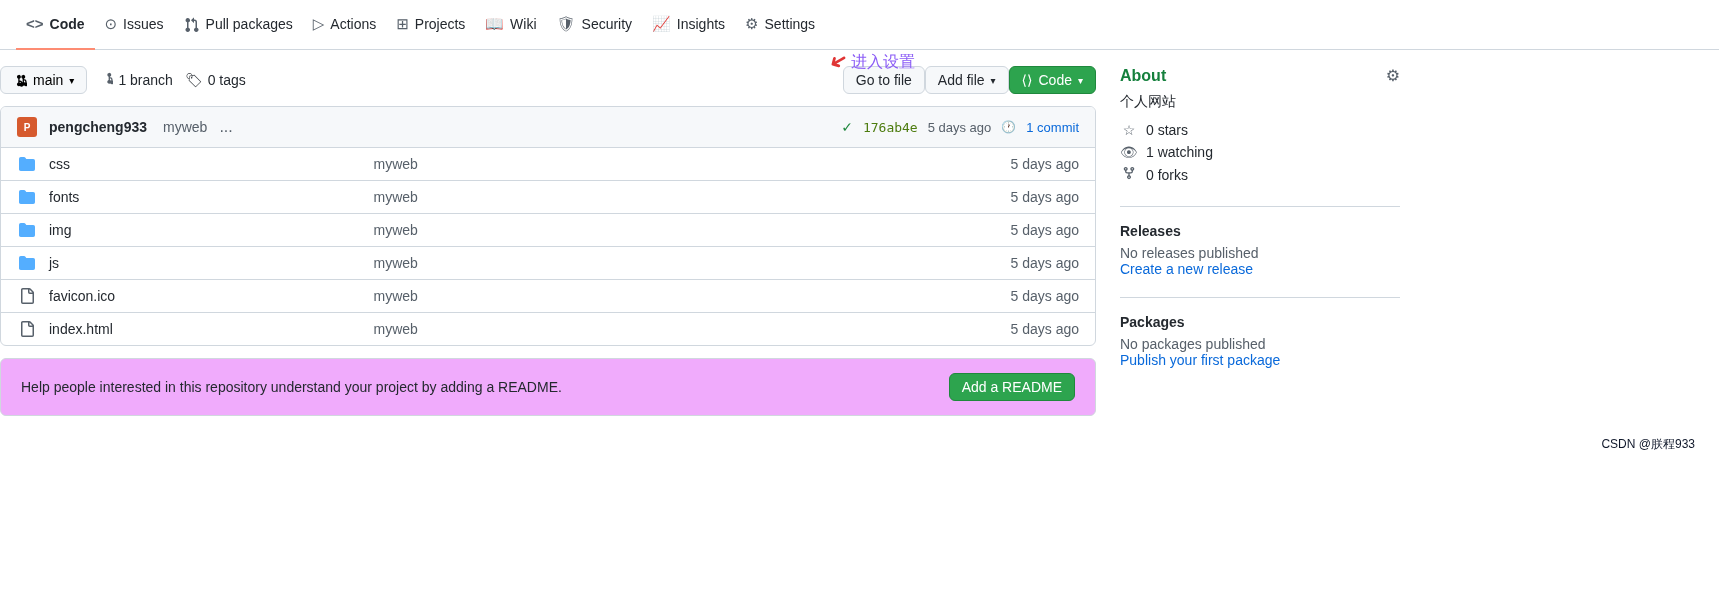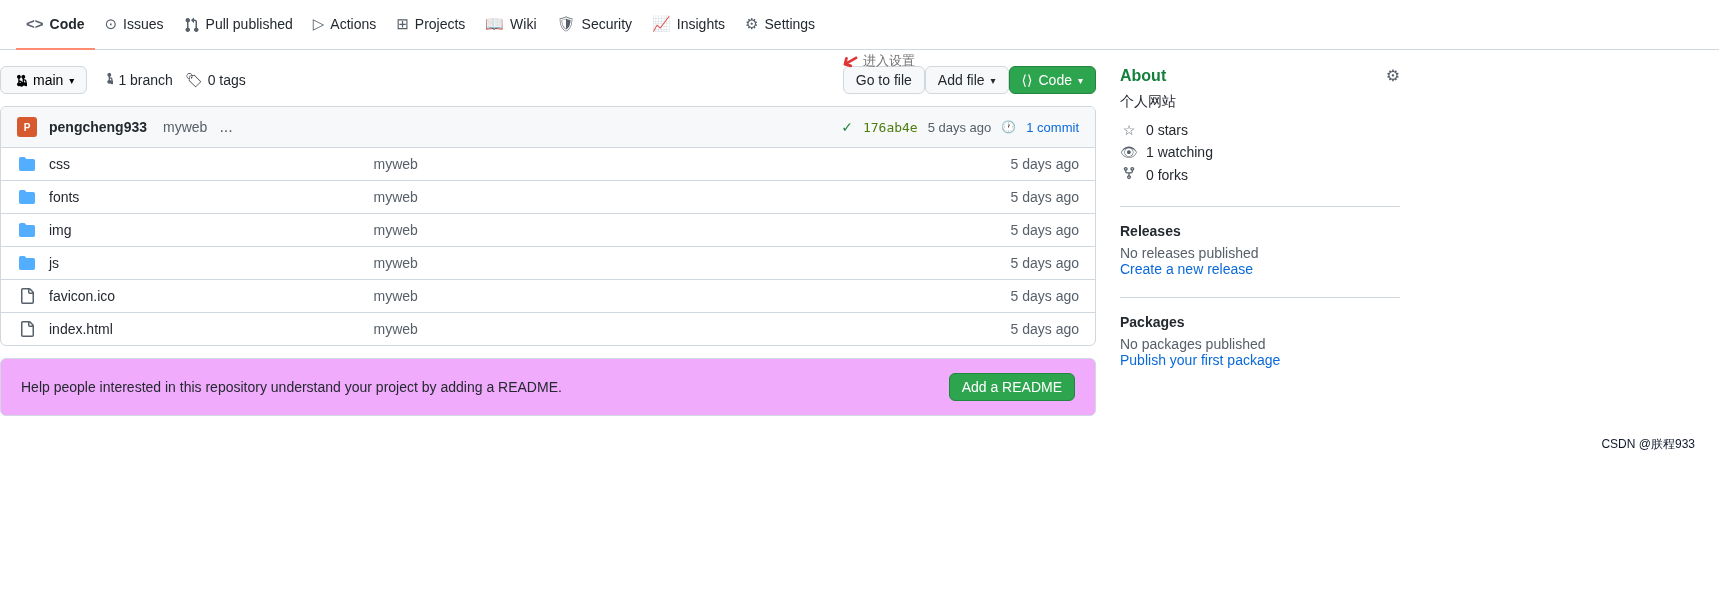--- a/index.html
+++ b/index.html
@@ -198,21 +198,21 @@
   <a class="nav-tab">
     <span class="nav-icon">⊙</span>
     <span>Issues</span>
   </a>
   <a class="nav-tab">
     <span class="nav-icon">
       <svg width="16" height="16" viewBox="0 0 16 16" fill="currentColor" style="vertical-align:middle;color:#57606a">
         <path d="M1.5 3.25a2.25 2.25 0 1 1 3 2.122v5.256a2.251 2.251 0 1 1-1.5 0V5.372A2.25 2.25 0 0 1 1.5 3.25Zm5.677-.177L9.573.677A.25.25 0 0 1 10 .854V2.5h.5a2.5 2.5 0 0 1 2.5 2.5v5.628a2.251 2.251 0 1 1-1.5 0V5a1 1 0 0 0-1-1H10v1.646a.25.25 0 0 1-.427.177L7.177 3.427a.25.25 0 0 1 0-.354Z"></path>
       </svg>
     </span>
-    <span>Pull published</span>
+    <span>Pull packages</span>
   </a>
   <a class="nav-tab">
     <span class="nav-icon">▷</span>
     <span>Actions</span>
   </a>
   <a class="nav-tab">
     <span class="nav-icon">⊞</span>
     <span>Projects</span>
   </a>
   <a class="nav-tab">
@@ -229,21 +229,21 @@
   </a>
 
   <div class="nav-tab-settings-wrapper" style="position:relative;">
     <a class="nav-tab">
       <span class="nav-icon">⚙</span>
       <span>Settings</span>
     </a>
 
     <div style="position:absolute; top:50px; right:-90px; display:flex; align-items:flex-start; gap:4px; pointer-events:none;">
       <span style="color:#e03535; font-size:22px; display:inline-block; transform:rotate(-30deg) scaleX(-1); line-height:1;">➜</span>
-      <span style="color:#737373; font-size:13px; font-weight:500; white-space:nowrap; padding-top:2px;">进入设置</span>
+      <span style="color:#8b5cf6; font-size:16px; font-weight:500; white-space:nowrap; padding-top:2px;">进入设置</span>
     </div>
   </div>
 </nav>
 
 <div class="main-container">
 
   <div class="repo-content">
 
     <div class="branch-bar">
       <div class="branch-bar-left">

